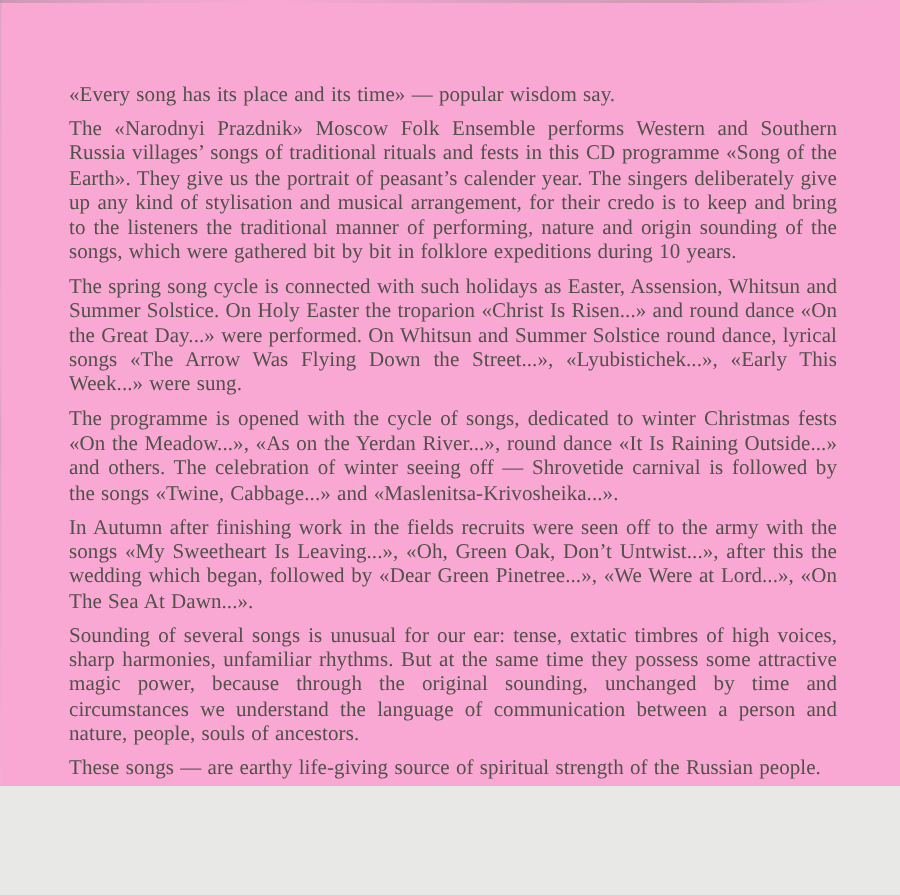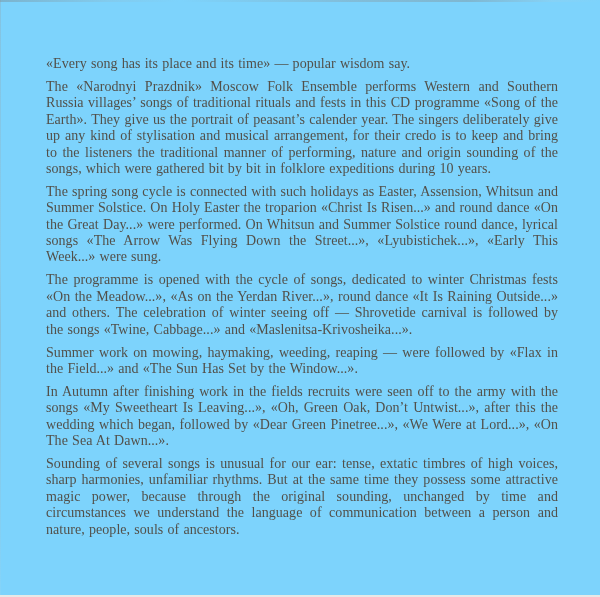--- a/index.html
+++ b/index.html
@@ -3,23 +3,23 @@
 <meta charset="utf-8">
 <style>
   html, body {
     margin: 0;
     padding: 0;
     background: #e8e8e6;
   }
   .page {
     position: relative;
     width: 600px;
-    height: 595px;
+    height: 524px;
     margin: 0;
-    background: #7dd3fc;
+    background: #f9a8d4;
     overflow: hidden;
     font-family: "Liberation Serif", "DejaVu Serif", serif;
   }
   
   .scan-edge-top {
     position: absolute;
     top: 0; left: 0;
     width: 100%; height: 2px;
     background: linear-gradient(to right,
       rgba(120,120,118,0.35) 0%,
@@ -62,17 +62,17 @@
 
 <div class="page">
   <div class="scan-edge-top"></div>
   <div class="scan-edge-left"></div>
 
   <div class="content">
     <p>«Every song has its place and its time»  —  popular wisdom say.</p>
     <p>The «Narodnyi Prazdnik» Moscow Folk Ensemble  performs Western and Southern Russia villages’ songs of traditional rituals and fests in this CD programme «Song of the Earth». They give us the portrait of peasant’s calender year. The singers deliberately give up any kind of stylisation and musical arrangement, for their credo is to keep and bring to the listeners the traditional manner of performing, nature and origin sounding of the songs, which were gathered bit by bit  in folklore expeditions during 10 years.</p>
     <p>The spring song cycle is connected with such holidays as Easter, Assension, Whitsun and Summer Solstice. On Holy Easter the troparion «Christ Is Risen...» and round dance «On the Great Day...» were performed. On Whitsun and Summer Solstice round dance, lyrical songs «The Arrow Was Flying Down the Street...», «Lyubistichek...», «Early This Week...» were sung.</p>
     <p>The programme is opened with the cycle of songs, dedicated to winter Christmas fests «On the Meadow...», «As on the Yerdan River...», round dance «It Is Raining Outside...» and others. The celebration of winter seeing off  — Shrovetide carnival is followed by the songs «Twine, Cabbage...» and «Maslenitsa-Krivosheika...».</p>
-    <p>Summer work on mowing, haymaking, weeding, reaping — were followed by «Flax in the Field...» and «The Sun Has Set by the Window...».</p>
     <p>In Autumn after finishing work in the fields recruits were seen off to the army with the songs «My Sweetheart Is Leaving...», «Oh, Green Oak, Don’t Untwist...», after this the wedding which began, followed by «Dear Green Pinetree...», «We Were at Lord...», «On The Sea At Dawn...».</p>
     <p>Sounding of several songs is unusual for our ear: tense, extatic timbres of high voices, sharp harmonies, unfamiliar rhythms. But at the same time they possess some attractive magic power, because through the original sounding, unchanged by time and circumstances we understand the language of communication between a person and nature, people, souls of ancestors.</p>
+    <p>These songs — are earthy life-giving source of spiritual strength of the Russian people.</p>
   </div>
 </div>
 
 </body></html>

